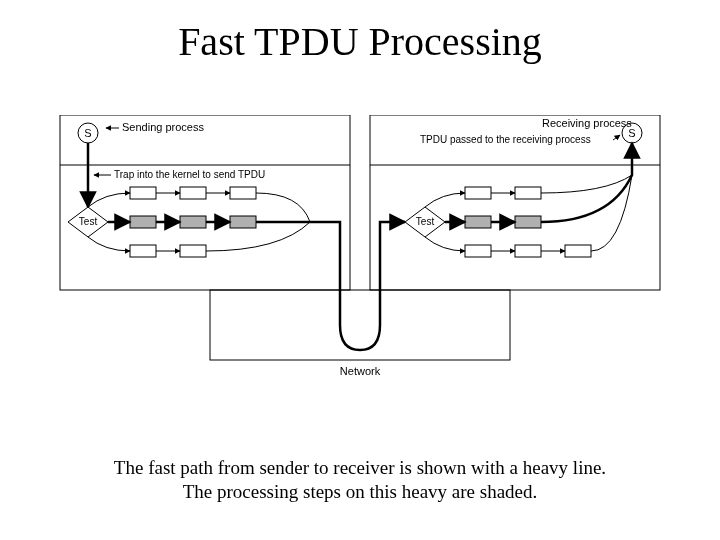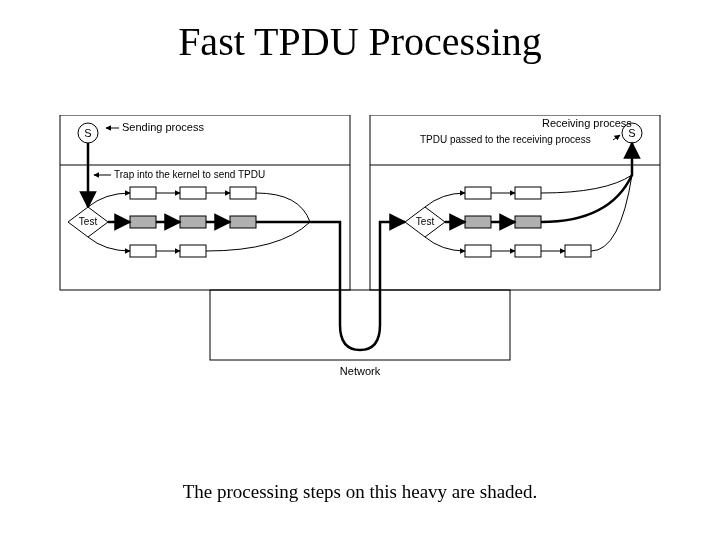--- a/index.html
+++ b/index.html
@@ -135,15 +135,15 @@
 
   <path d="M491,78 Q555,78 582,60" class="thin"></path>
   <path d="M541,136 Q570,136 582,60" class="thin"></path>
   <path d="M491,107 Q560,107 582,60 L582,28" class="heavy" marker-end="url(#ahH)"></path>
 
   <rect x="160" y="175" width="300" height="70" class="nofill"></rect>
   <text x="310" y="260" text-anchor="middle" class="lbl">Network</text>
 </svg>
 
 <div class="caption">
-  <br>
+  <span>The fast path from sender to receiver is shown with a heavy line.</span><br>
   <span>The processing steps on this heavy are shaded.</span>
 </div>
 
 </body></html>

